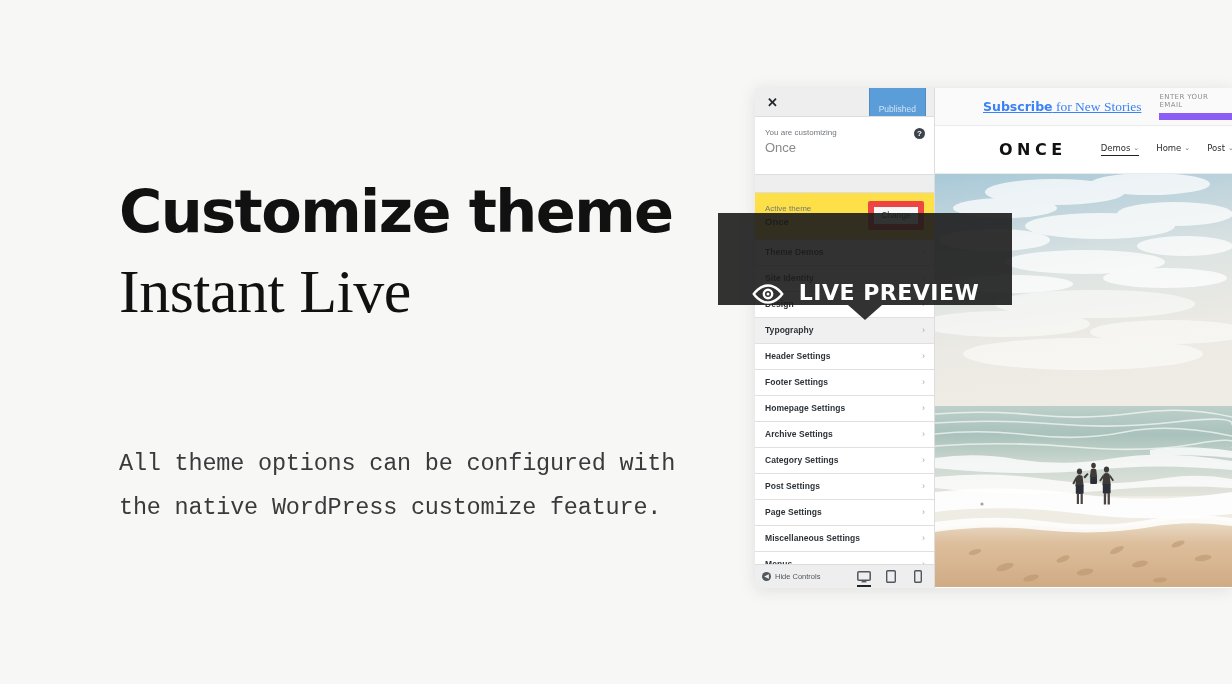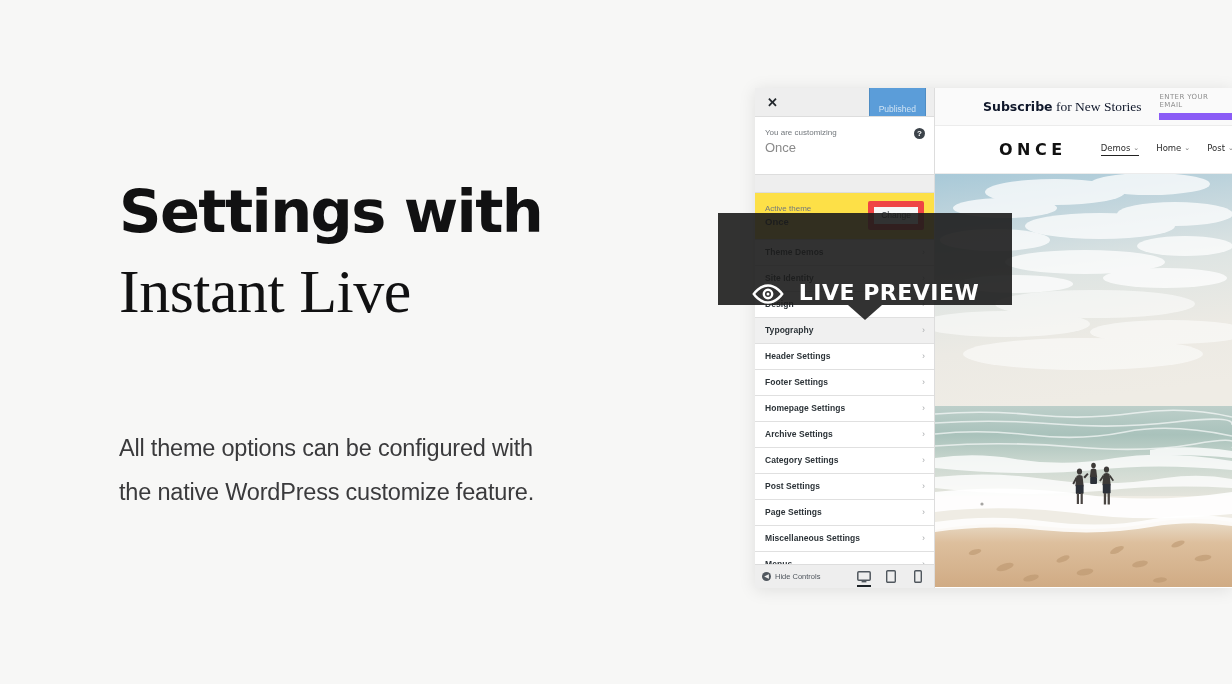--- a/index.html
+++ b/index.html
@@ -18,22 +18,22 @@
     font-family: "DejaVu Sans", sans-serif;
     font-weight: bold; font-size: 59px; line-height: 79px;
     letter-spacing: -1.6px;
   }
   .hl-2, .hl-3 {
     font-family: "Liberation Serif", serif;
     font-weight: normal; font-size: 62px; line-height: 80px;
     letter-spacing: -0.5px;
   }
   .subcopy {
-    position: absolute; left: 119px; top: 426px; width: 560px;
-    font-family: Liberation Sans, sans-serif;
+    position: absolute; left: 119px; top: 442px; width: 560px;
+    font-family: Liberation Mono, monospace;
     font-size: 23.5px; line-height: 44px; color: #3a3a3c;
     letter-spacing: -0.2px;
   }
 
   
   .browser {
     position: absolute; left: 755px; top: 88px;
     width: 477px; height: 500px;
     background: #ffffff;
     box-shadow: 0 2px 16px rgba(0,0,0,0.10);
@@ -120,21 +120,21 @@
 
   
   .site {
     position: absolute; left: 180px; top: 0;
     width: 297px; height: 500px; background: #fff; overflow: hidden;
   }
   .site-sub {
     height: 38px; background: #fafafa; border-bottom: 1px solid #ececec;
     display: flex; align-items: center; padding-left: 48px; gap: 18px;
   }
-  .sub-text { font-family: "Liberation Serif", serif; font-size: 13.5px; color: #0f172a; white-space: nowrap; }
+  .sub-text { font-family: "Liberation Serif", serif; font-size: 13.5px; color: #3b82f6; white-space: nowrap; text-decoration: underline; }
   .sub-text b { font-family: "DejaVu Sans", sans-serif; font-weight: bold; font-size: 12.5px; }
   .email-input {
     font-family: "DejaVu Sans", sans-serif; font-size: 7px; color: #8d8d8d;
     letter-spacing: 0.4px; border-bottom: 7px solid #8b5cf6;
     padding-bottom: 4px; width: 78px;
   }
   .site-nav {
     height: 48px; border-bottom: 1px solid #ececec;
     display: flex; align-items: center; padding-left: 44px; position: relative;
   }
@@ -173,21 +173,21 @@
     font-family: "DejaVu Sans", sans-serif; font-weight: bold;
     font-size: 22px; color: #fff; letter-spacing: 0.5px;
   }
 </style>
 </head>
 <body>
 
 <div id="stage">
 
   <div class="copy">
-    <div class="headline hl-1">Settings with</div>
+    <div class="headline hl-1">Customize theme</div>
     <div class="headline hl-2">Instant Live</div>
   </div>
   <div class="subcopy">
     <div>All theme options can be configured with</div>
     <div>the native WordPress customize feature.</div>
   </div>
 
   <div class="browser">
 
     <div class="cust-panel">

